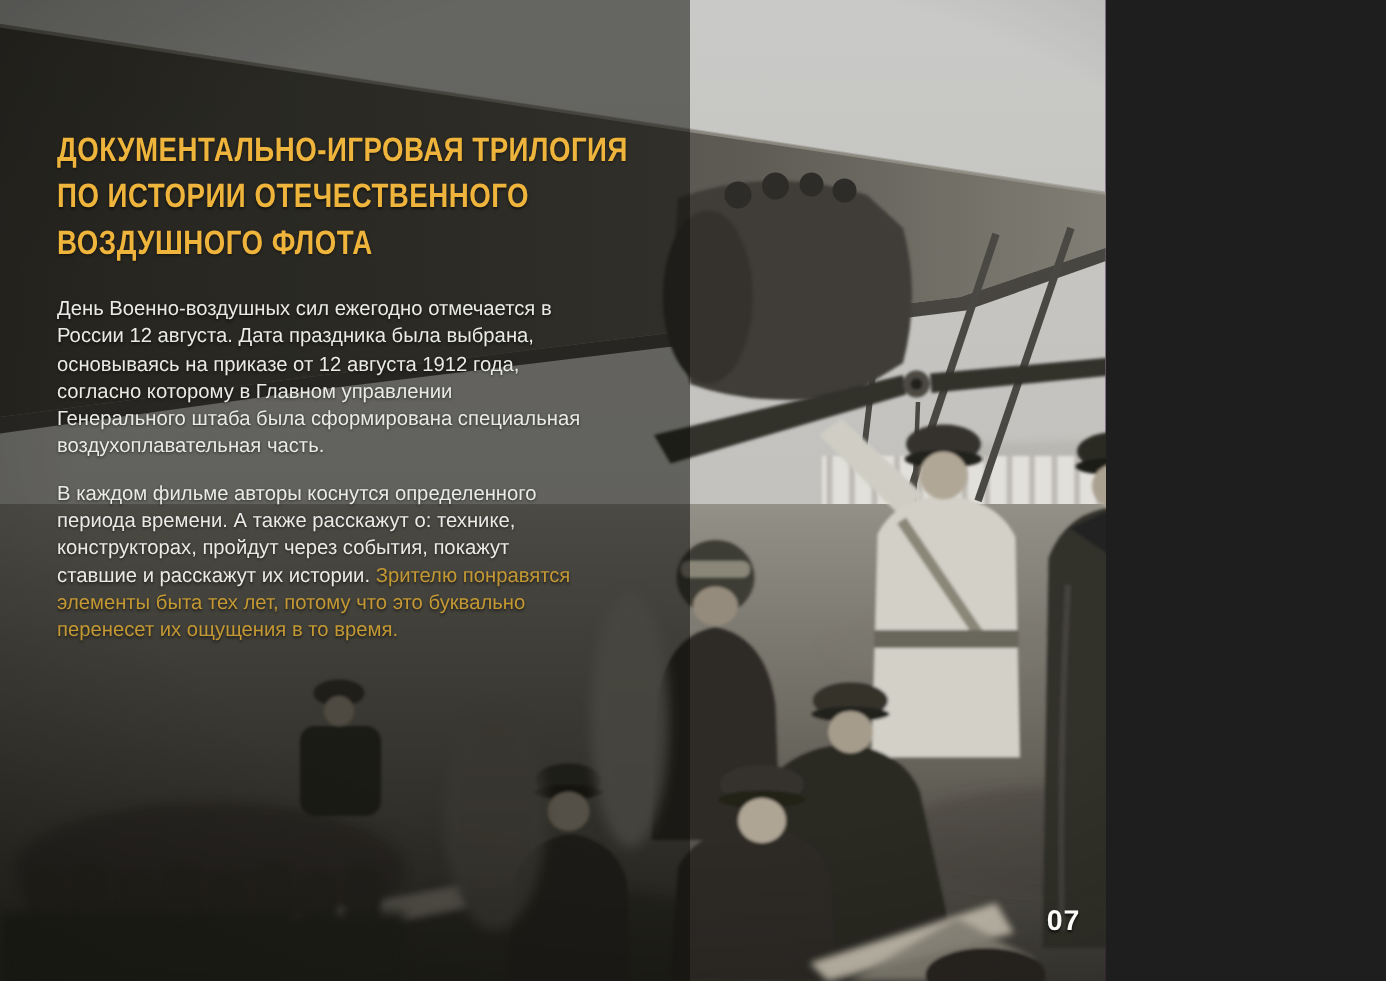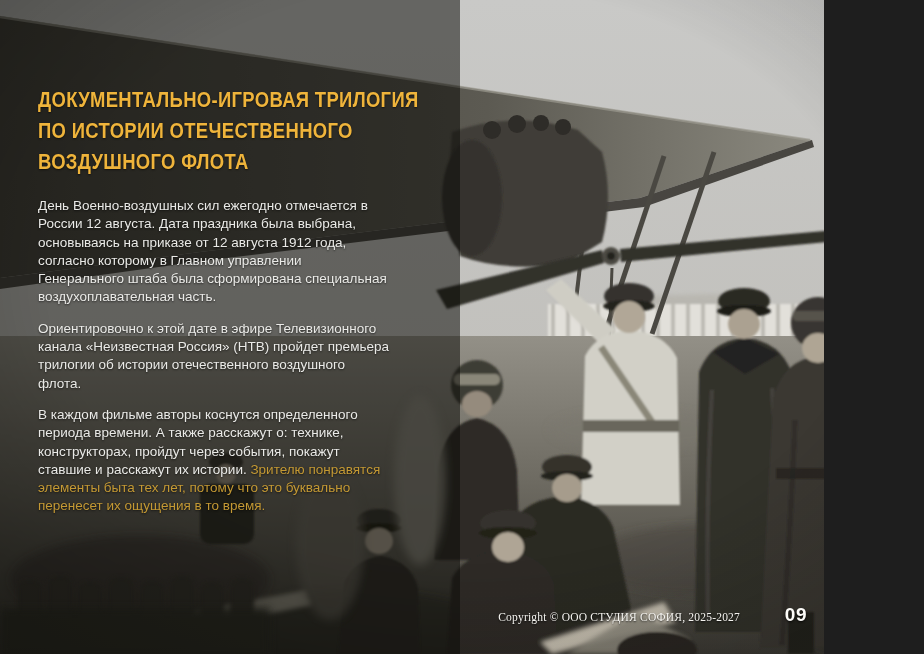--- a/index.html
+++ b/index.html
@@ -1,17 +1,17 @@
 <!DOCTYPE html>
 <html style="--accent-yellow: #EFB43B; --body-yellow: #C49934; --text-white: #EAEAE7;"><head>
 <meta charset="utf-8">
 <style>
   html,body { margin:0; padding:0; background:#1e1e1e; }
   .slide {
-    position:relative; width:824px; height:654px; overflow:hidden;
+    position:relative; width:737px; height:654px; overflow:hidden;
     font-family:"Liberation Sans", sans-serif; background:#701a75;
   }
   .photo-svg { position:absolute; left:0; top:0; }
   .overlay-left {
     position:absolute; left:0; top:0; width:460px; height:654px;
     background:rgba(10,10,6,0.52);
   }
   .content { position:absolute; left:38px; top:84px; width:412px; }
   .slide-title {
     margin:0 0 20px 0; width:480px;
@@ -211,28 +211,23 @@
   <div class="content">
     <h1 class="slide-title">ДОКУМЕНТАЛЬНО-ИГРОВАЯ ТРИЛОГИЯ
 ПО ИСТОРИИ ОТЕЧЕСТВЕННОГО
 ВОЗДУШНОГО ФЛОТА</h1>
     <p class="para">День Военно-воздушных сил ежегодно отмечается в
 России 12 августа. Дата праздника была выбрана,
 основываясь на приказе от 12 августа 1912 года,
 согласно которому в Главном управлении
 Генерального штаба была сформирована специальная
 воздухоплавательная часть.</p>
-    <p class="para">Ориентировочно к этой дате в эфире Телевизионного
-канала «Неизвестная Россия» (НТВ) пройдет премьера
-трилогии об истории отечественного воздушного
-флота.</p>
     <p class="para"><span>В каждом фильме авторы коснутся определенного
 периода времени. А также расскажут о: технике,
 конструкторах, пройдут через события, покажут
 ставшие и расскажут их истории. </span><span class="highlight">Зрителю понравятся
 элементы быта тех лет, потому что это буквально
 перенесет их ощущения в то время.</span></p>
   </div>
 
-  <div class="footer-copyright">Copyright © ООО СТУДИЯ СОФИЯ, 2025-2027</div>
-  <div class="page-number">09</div>
+  <div class="page-number">07</div>
 
 </div>
 
 </body></html>

